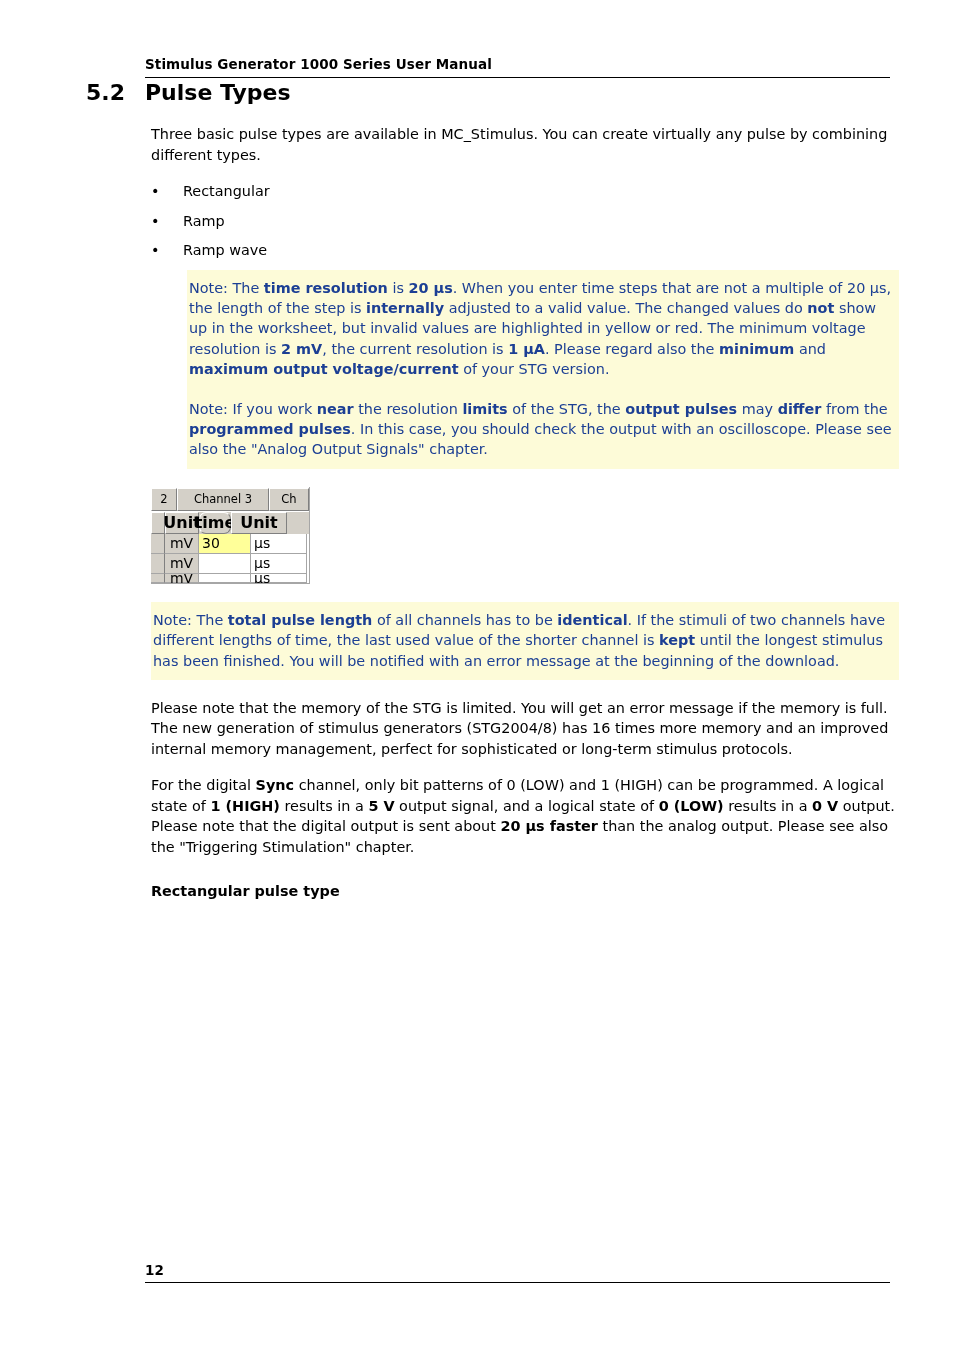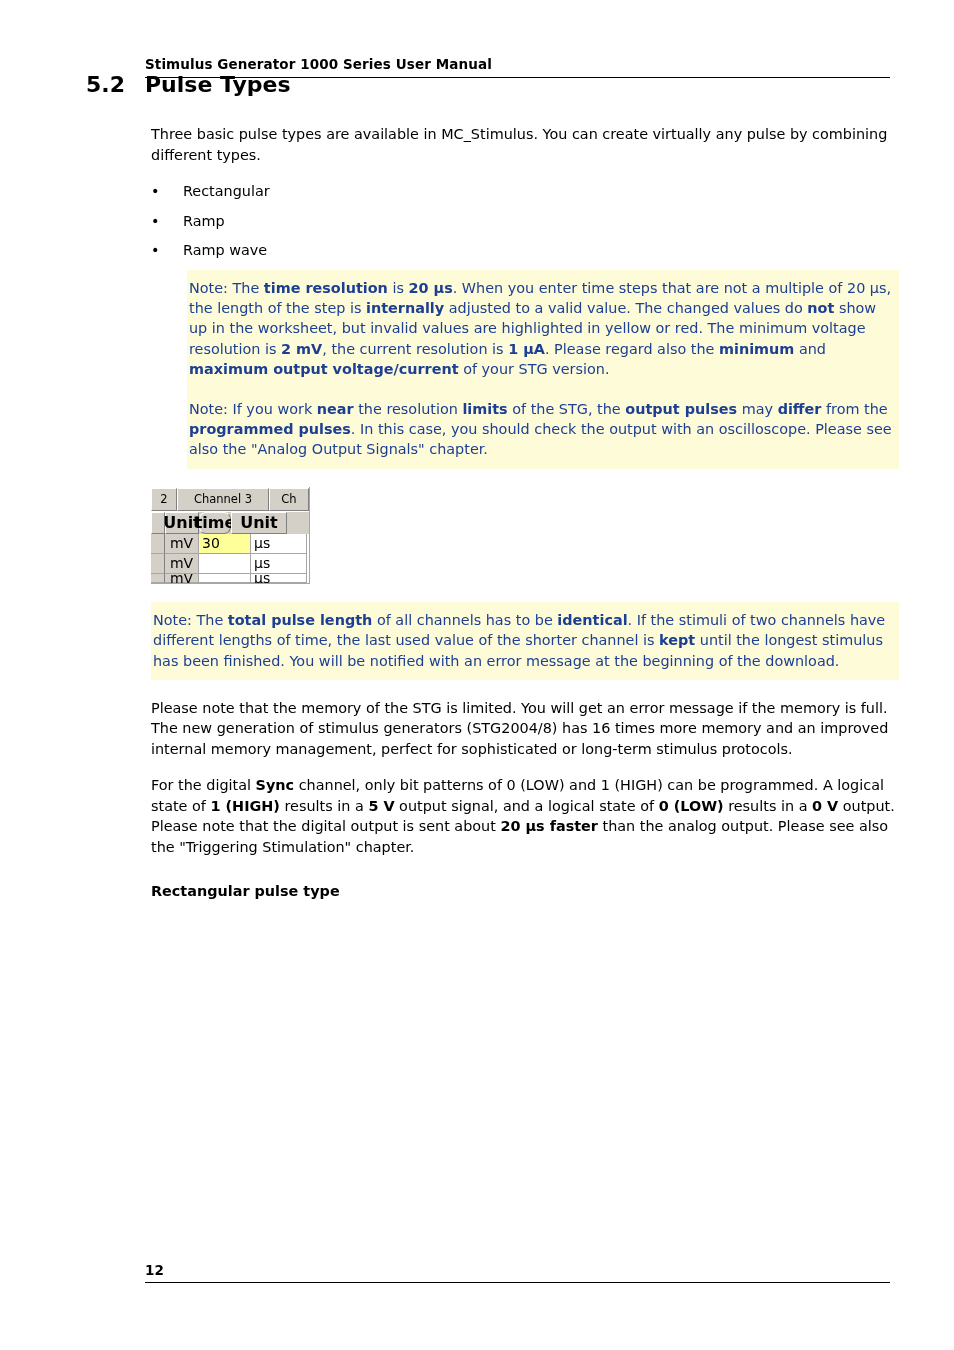--- a/index.html
+++ b/index.html
@@ -35,21 +35,21 @@
     padding-bottom: 5px;
   }
   .header-rule {
     border-bottom: 1.3px solid #000;
     width: 745px;
   }
   
   .section-heading {
     position: absolute;
     left: 86px;
-    top: 72px;
+    top: 80px;
     width: 810px;
     display: flex;
     align-items: flex-start;
   }
   .section-number {
     font-size: 22px;
     font-weight: bold;
     width: 59px;
     flex: 0 0 59px;
   }

